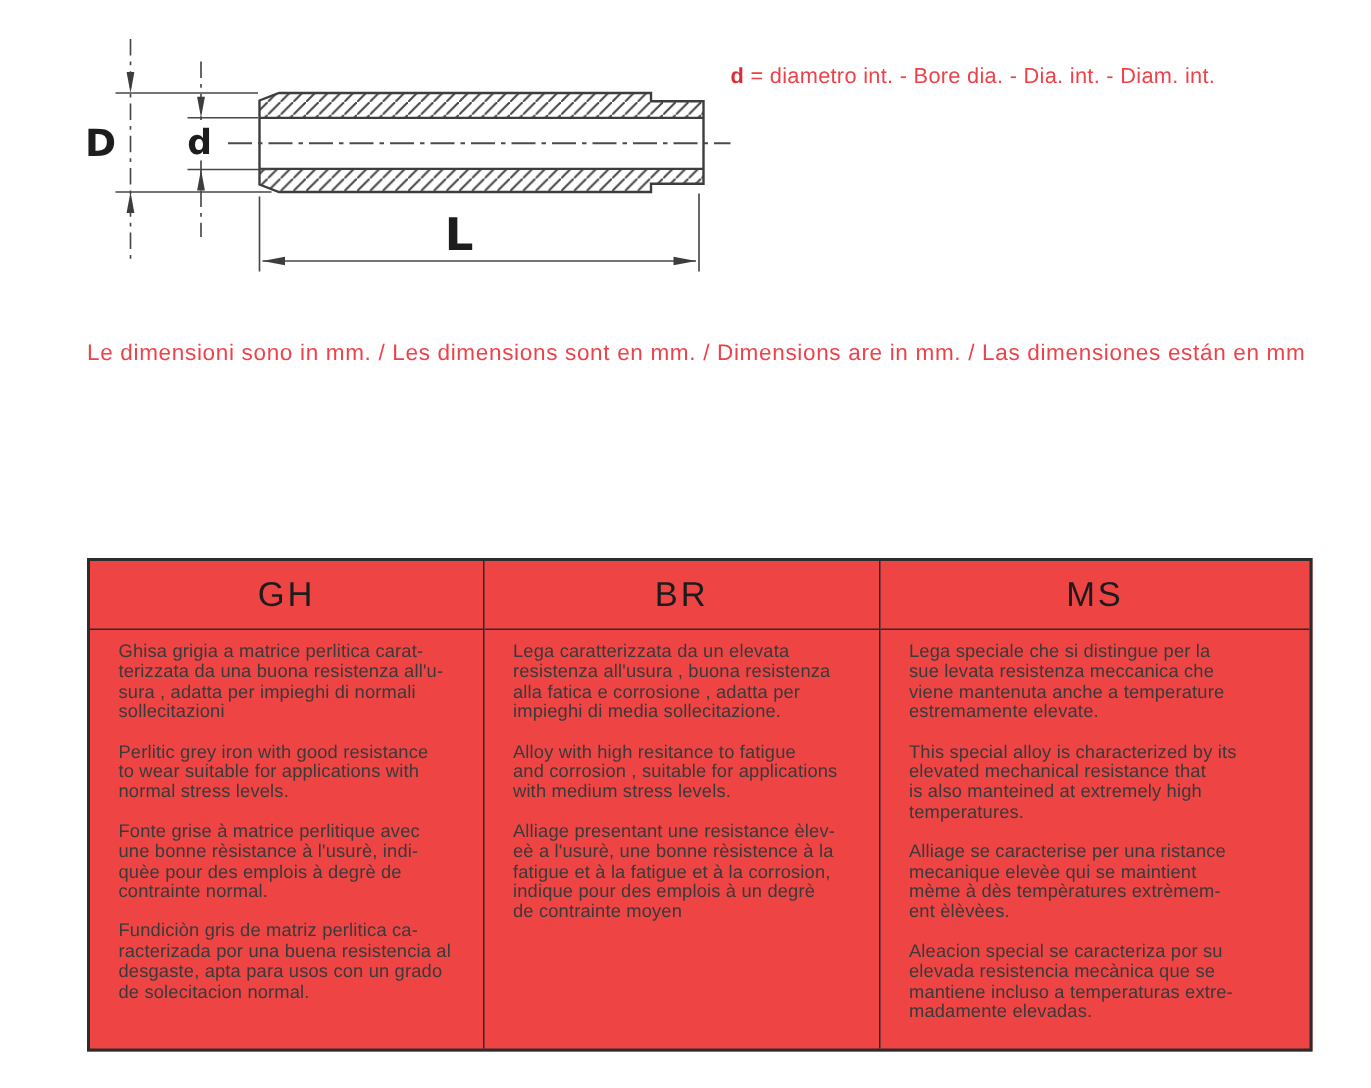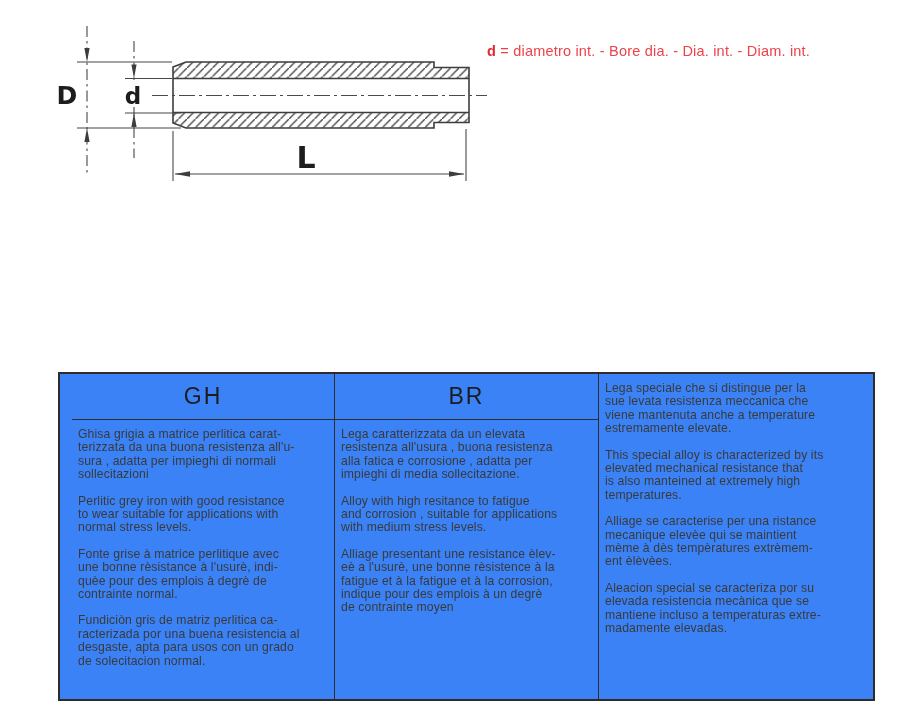--- a/index.html
+++ b/index.html
@@ -17,30 +17,30 @@
   .legend-item:nth-of-type(2){top:94px;}
   .legend-item:nth-of-type(3){top:129px;}
 
   
   .dim-note{position:absolute;left:58px;top:227px;width:830px;font-size:15px;
             letter-spacing:.45px;color:#ee424a;white-space:nowrap;}
 
   
   .spec-table{position:absolute;left:58px;top:372px;width:817px;height:329px;
               border:2px solid #2c2c2c;box-sizing:border-box;display:grid;
-              grid-template-columns:263px 264px 1fr;background:#3b82f6;padding-left:12px;}
+              grid-template-columns:263px 264px 1fr;background:#ef4444;}
   .spec-col{border-right:1.5px solid #2c2c2c;display:flex;flex-direction:column;
             box-sizing:border-box;min-width:0;}
   .spec-col:last-child{border-right:none;}
   .spec-header{height:45px;flex:0 0 45px;border-bottom:1.5px solid #2c2c2c;
                display:flex;align-items:center;justify-content:center;
                font-size:23px;letter-spacing:2px;color:#1c1c1c;}
   .spec-body{padding:8px 4px 0 6px;font-size:12.2px;line-height:13.4px;
              letter-spacing:.12px;color:#3a3a3a;overflow:hidden;}
-  .spec-body p{margin:0 0 13px;white-space:pre-line;}
+  .spec-body p{margin:0 13px 13px;white-space:pre-line;}
 </style>
 </head>
 <body>
 
 <div class="page">
 
   <svg class="drawing" viewBox="0 0 520 210">
     <defs>
       <pattern id="hatch" width="8.5" height="8.5" patternUnits="userSpaceOnUse">
         <path d="M-2,10.5 L10.5,-2" stroke="#474747" stroke-width="1.4"></path>
@@ -88,20 +88,21 @@
       <polygon points="464,174 449,171.2 449,176.8" fill="#3d3d3d" stroke="none"></polygon>
     </g>
     <text x="306" y="157" text-anchor="middle" dominant-baseline="central" font-family="DejaVu Sans, sans-serif" font-weight="bold" font-size="30" fill="#1d1d1d">L</text>
   </svg>
 
   <div class="legend-item">
     <b>d</b>
     <span>= diametro int. - Bore dia. - Dia. int. - Diam. int.</span>
   </div>
 
+  <div class="dim-note">Le dimensioni sono in mm. / Les dimensions sont en mm. / Dimensions are in mm. / Las dimensiones están en mm</div>
 
   <div class="spec-table">
 
     <div class="spec-col">
       <div class="spec-header">GH</div>
       <div class="spec-body">
         <p>Ghisa grigia a matrice perlitica carat-
 terizzata da una buona resistenza all'u-
 sura , adatta per impieghi di normali
 sollecitazioni</p>
@@ -131,20 +132,21 @@
 with medium stress levels.</p>
         <p>Alliage presentant une resistance èlev-
 eè a l'usurè, une bonne rèsistence à la
 fatigue et à la fatigue et à la corrosion,
 indique pour des emplois à un degrè
 de contrainte moyen</p>
       </div>
     </div>
 
     <div class="spec-col">
+      <div class="spec-header">MS</div>
       <div class="spec-body">
         <p>Lega speciale che si distingue per la
 sue levata resistenza meccanica che
 viene mantenuta anche a temperature
 estremamente elevate.</p>
         <p>This special alloy is characterized by its
 elevated mechanical resistance that
 is also manteined at extremely high
 temperatures.</p>
         <p>Alliage se caracterise per una ristance

